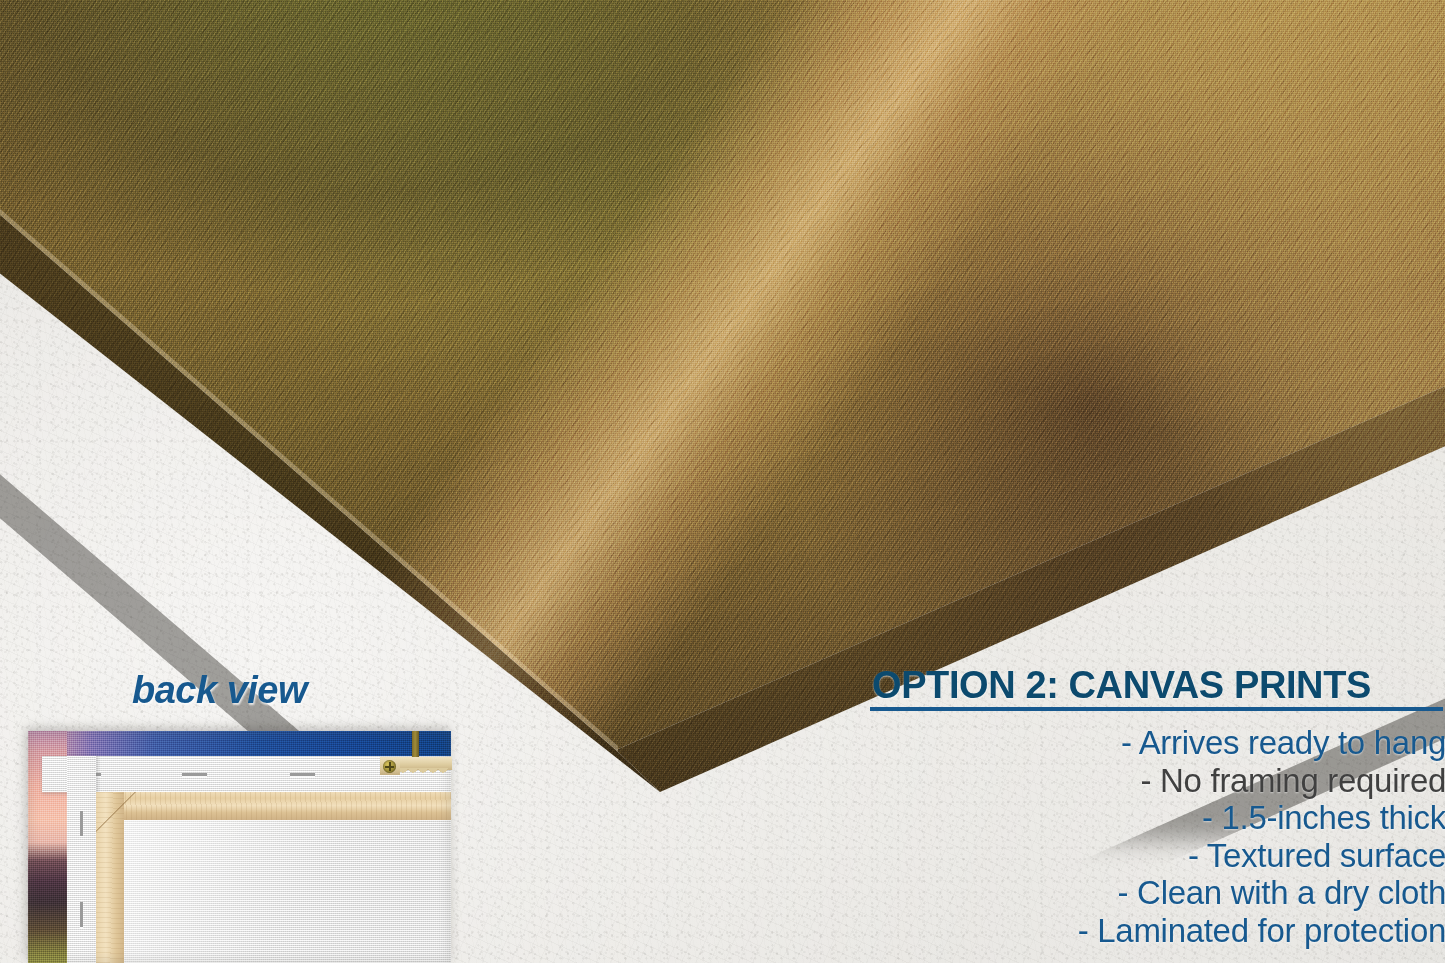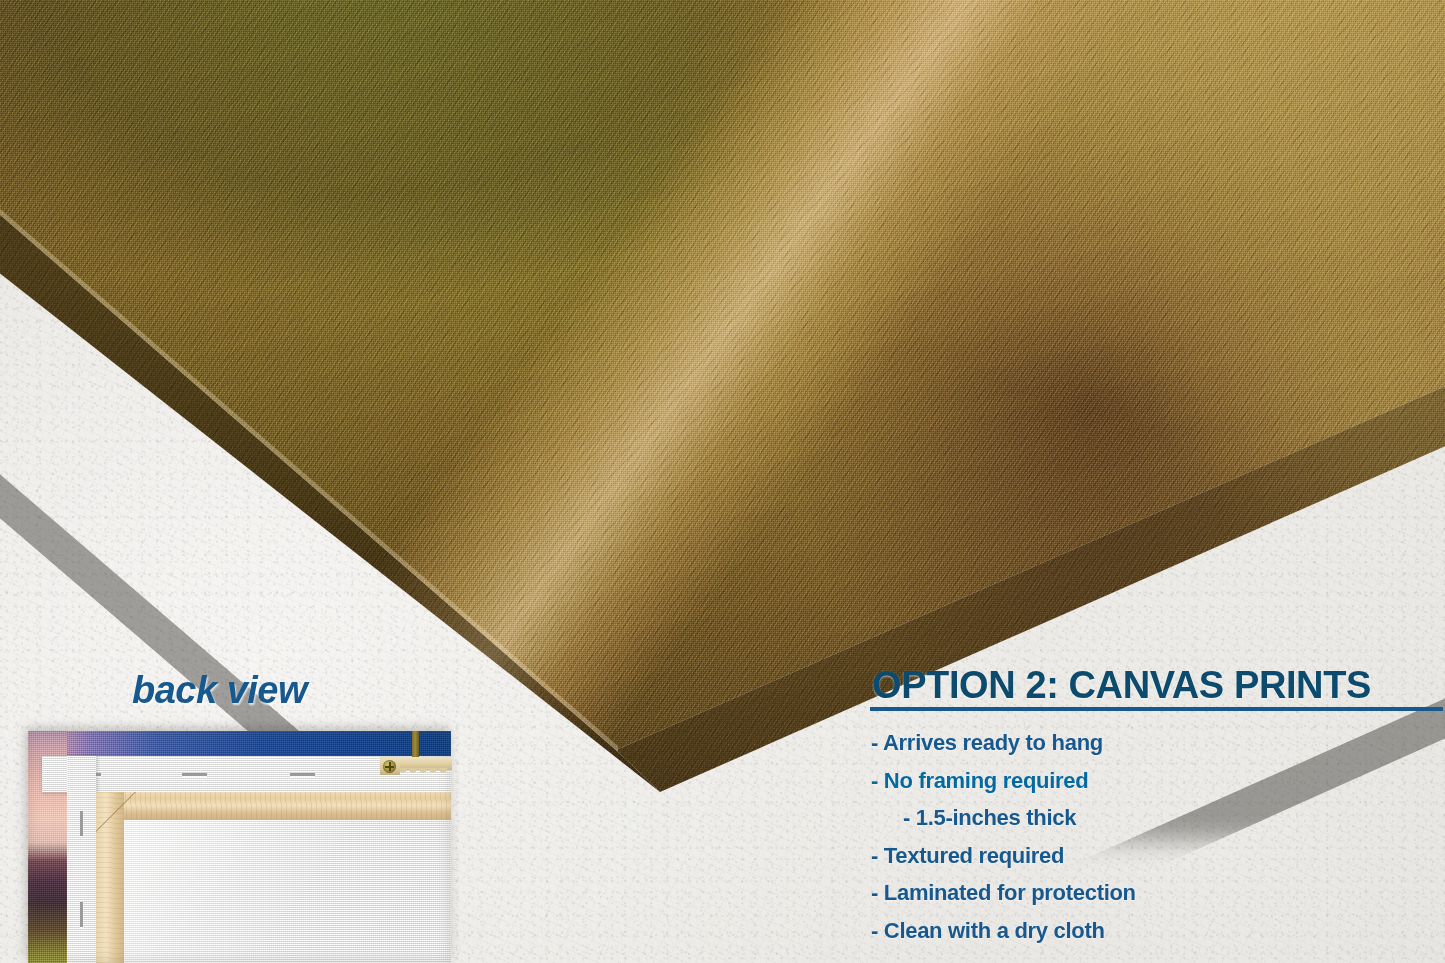--- a/index.html
+++ b/index.html
@@ -243,23 +243,24 @@
     font-size:38px;font-weight:700;letter-spacing:-.4px;white-space:nowrap;
     text-shadow:0 1px 2px rgba(255,255,255,.6);
   }
   .headline-rule{
     position:absolute;left:870px;top:707px;width:573px;height:4px;
   }
   .bullets{
     position:absolute;left:871px;top:724px;width:575px;
   }
   .bullet{
-    font-size:22px;font-weight:700;line-height:37.5px;white-space:nowrap;
+    font-size:33px;font-weight:400;line-height:37.5px;white-space:nowrap;
     letter-spacing:-.3px;
     text-shadow:0 1px 2px rgba(255,255,255,.55);
+    text-align:right;
   }
 </style>
 </head>
 <body>
 
 <div id="stage">
 
   <div class="wall">
     <div class="wall-grain"></div>
     <div class="wall-fiber"></div>
@@ -348,20 +349,20 @@
     <div class="hanger-tab">
       <div class="screw"></div>
     </div>
   </div>
 
   <div class="headline" style="color: #0c4a6e;">OPTION 2: CANVAS PRINTS</div>
   <div class="headline-rule" style="background: rgb(23, 89, 143);"></div>
 
   <div class="bullets">
     <div class="bullet" style="color: rgb(23, 89, 143);">- Arrives ready to hang</div>
-    <div class="bullet" style="color: #0369a1;">- No framing required</div>
+    <div class="bullet" style="color: #404040;">- No framing required</div>
     <div class="bullet" style="color: rgb(23, 89, 143); margin-left: 32px;">- 1.5-inches thick</div>
-    <div class="bullet" style="color: rgb(23, 89, 143);">- Textured required</div>
+    <div class="bullet" style="color: rgb(23, 89, 143);">- Textured surface</div>
+    <div class="bullet" style="color: rgb(23, 89, 143);">- Clean with a dry cloth</div>
     <div class="bullet" style="color: rgb(23, 89, 143);">- Laminated for protection</div>
-    <div class="bullet" style="color: rgb(23, 89, 143);">- Clean with a dry cloth</div>
   </div>
 
 </div>
 
 </body></html>

